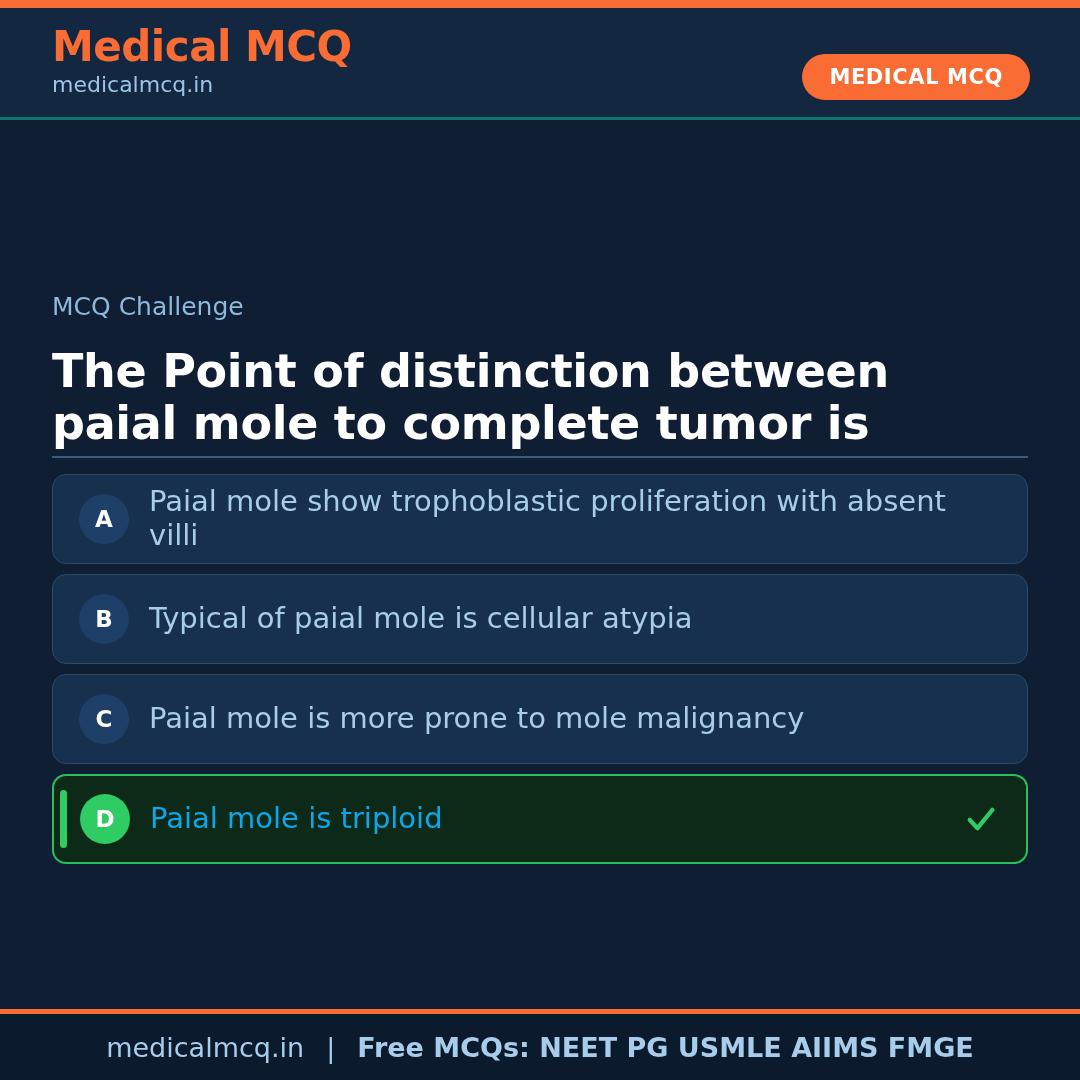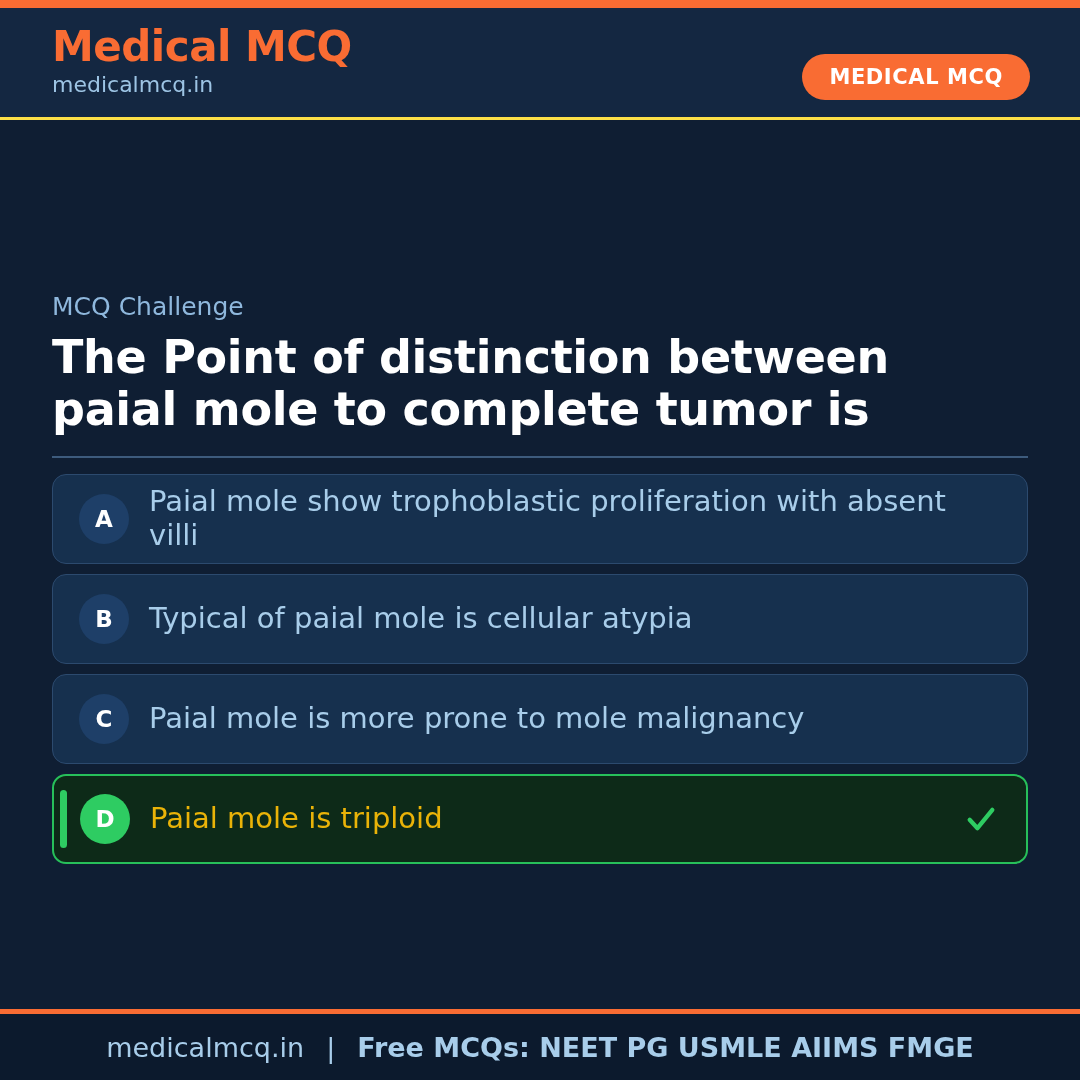--- a/index.html
+++ b/index.html
@@ -14,42 +14,42 @@
   
   .top-rule {
     position:absolute; top:0; left:0; width:1080px; height:8px;
     background:#f96c33;
   }
 
   
   .header {
     position:absolute; top:8px; left:0; width:1080px; height:112px;
     background:#142741;
-    border-bottom:3px solid #fde047;
+    border-bottom:3px solid #0f766e;
   }
   .brand-block { position:absolute; left:52px; top:16px; }
   .brand-title {
     font-size:42px; font-weight:bold; color:#f96c33;
     letter-spacing:-0.5px; line-height:1.08;
   }
   .brand-sub {
     font-size:22px; color:#9dc4e4; line-height:1.2; margin-top:3px;
   }
   .brand-badge {
     position:absolute; right:50px; top:46px;
     background:#f96c33; color:#ffffff;
     font-size:21px; font-weight:bold; letter-spacing:0.6px;
     padding:11px 27px; border-radius:24px;
     white-space:nowrap;
   }
 
   
   .qwrap { position:absolute; left:52px; top:292px; width:976px; }
   .q-kicker {
-    font-size:25px; color:#8fb8dd; line-height:1.2; margin-bottom:9px;
+    font-size:25px; color:#8fb8dd; line-height:1.2; margin-bottom:23px;
   }
   .q-title {
     font-size:46px; font-weight:bold; color:#ffffff;
     line-height:1.14; letter-spacing:-0.3px;
   }
   .q-divider {
     position:absolute; left:52px; top:456px; width:976px; height:2px;
     background:#3d5b7d;
   }
 
@@ -80,21 +80,21 @@
   
   .option.correct {
     background:#0d2a18;
     border:2px solid #27c05a;
   }
   .option.correct .accent {
     position:absolute; left:6px; top:14px; bottom:14px; width:7px;
     background:#2ecc62; border-radius:4px;
   }
   .option.correct .badge { background:#2ecc62; color:#ffffff; }
-  .option.correct .otext { color:#eab308; }
+  .option.correct .otext { color:#0ea5e9; }
   .option.correct .tick {
     position:absolute; right:28px; top:50%; transform:translateY(-50%);
     width:34px; height:34px;
   }
 
   
   .foot-rule {
     position:absolute; left:0; bottom:66px; width:1080px; height:5px;
     background:#f96c33;
   }

